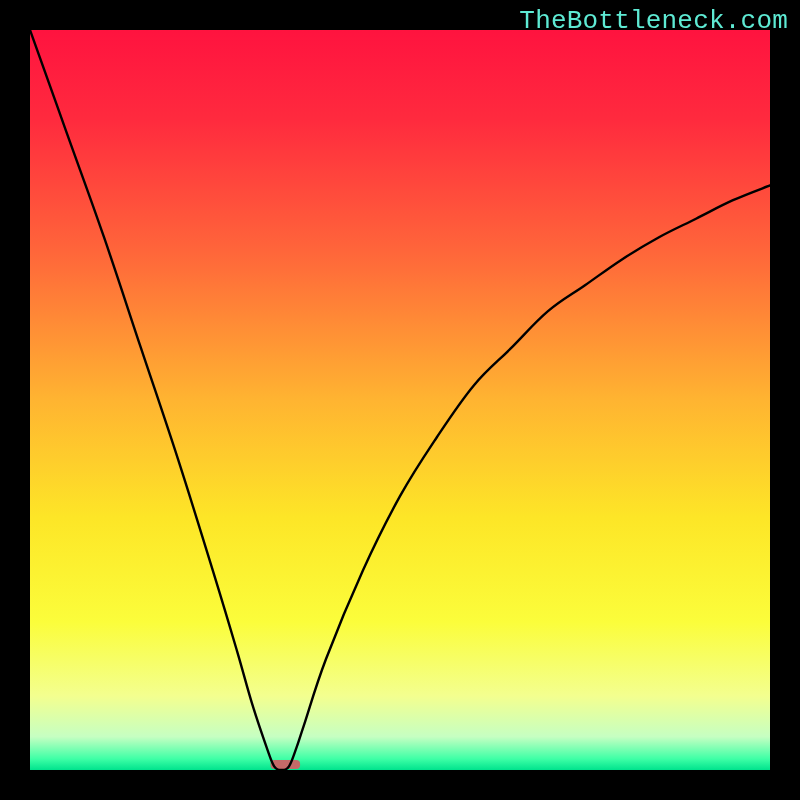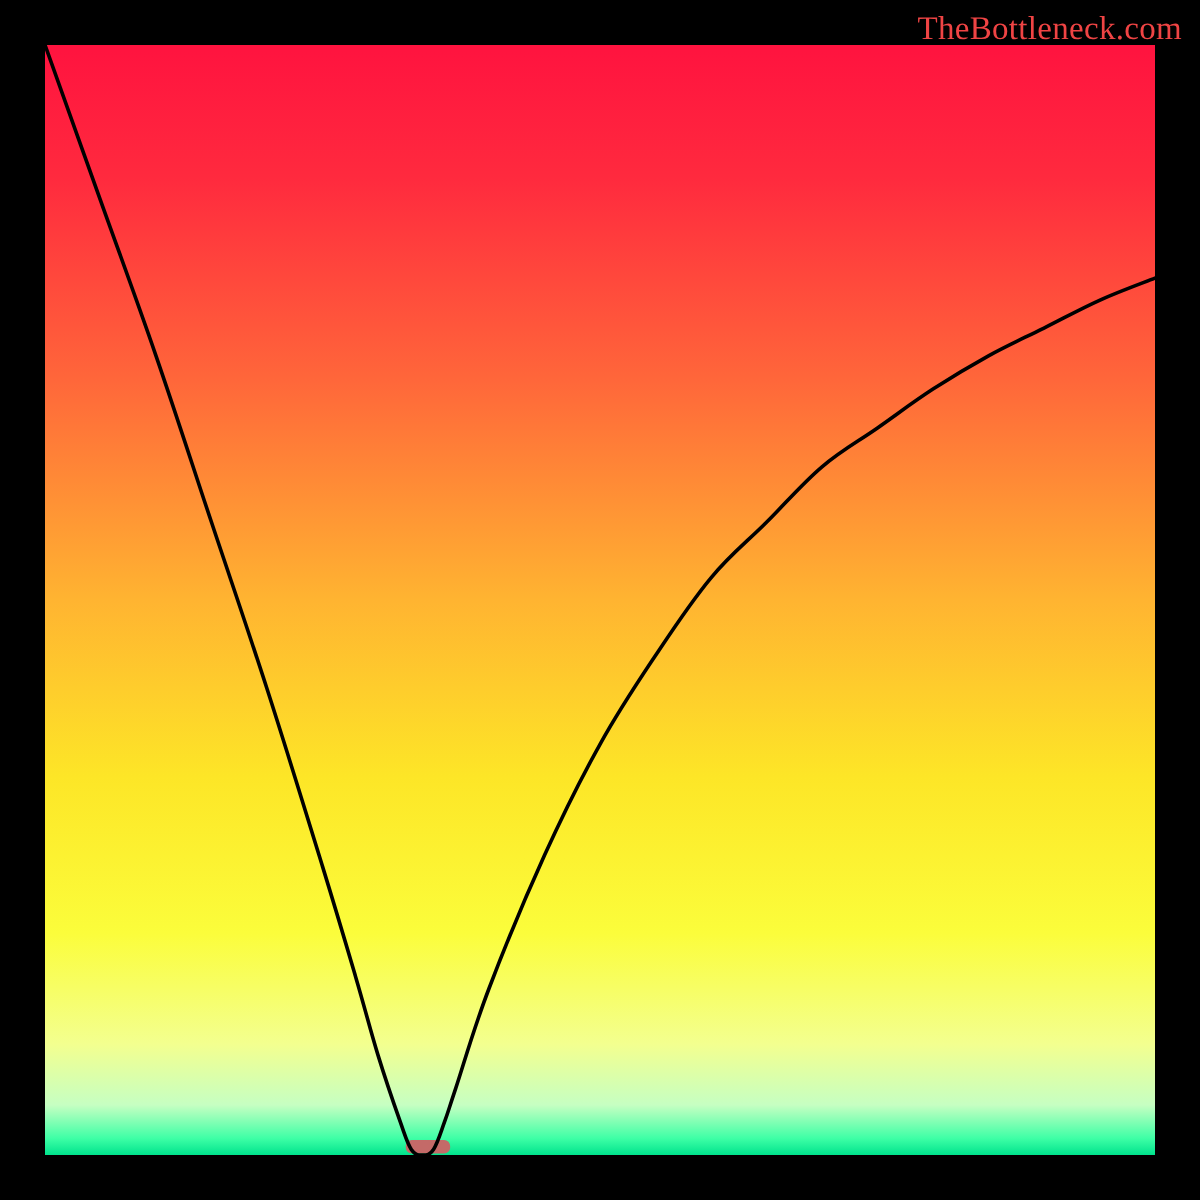--- a/index.html
+++ b/index.html
@@ -14,23 +14,23 @@
     left: 30px;
     top: 30px;
     width: 740px;
     height: 740px;
     overflow: hidden;
   }
   .watermark {
     position: absolute;
     top: 6px;
     right: 12px;
-    font-family: Liberation Serif, serif;
-    font-size: 22px;
-    color: #ef4444;
+    font-family: Liberation Mono, monospace;
+    font-size: 26px;
+    color: #5eead4;
     letter-spacing: 0.2px;
   }
   svg { display: block; }
 </style>
 </head>
 <body>
 
 <div class="frame">
   <div class="plot">
     <svg width="740" height="740" viewBox="0 0 740 740">

